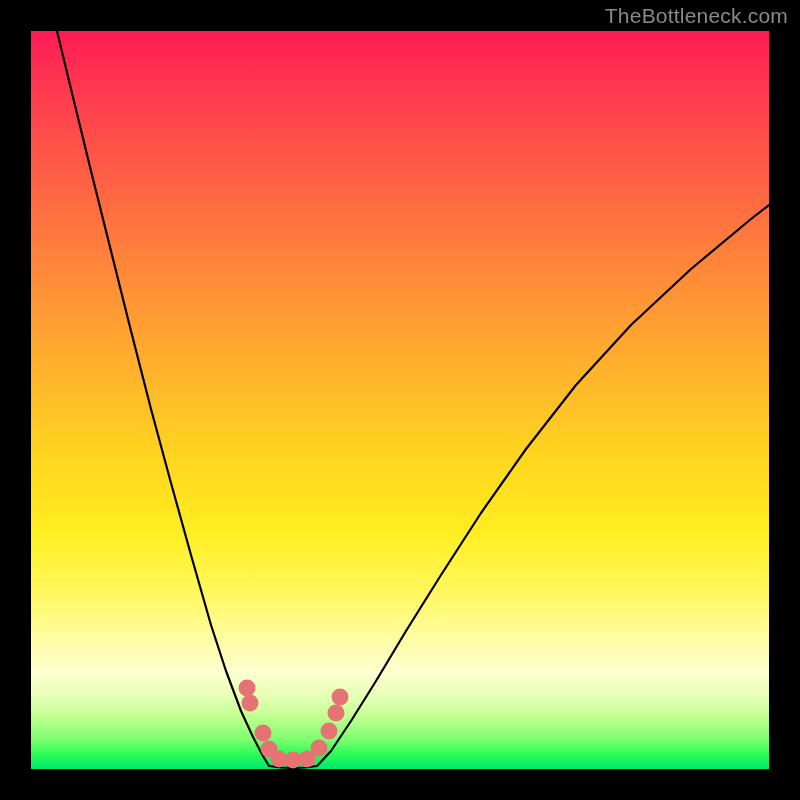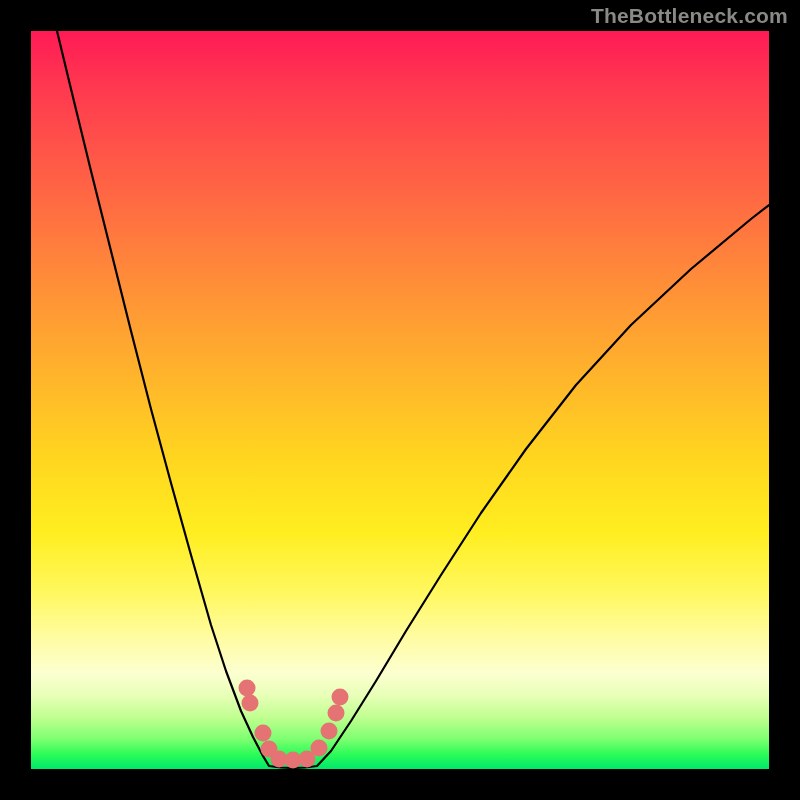--- a/index.html
+++ b/index.html
@@ -56,21 +56,21 @@
     width: 738px;
     height: 738px;
     overflow: visible;
   }
   .watermark {
     position: absolute;
     top: 4px;
     right: 12px;
     color: #8a8986;
     font-size: 21px;
-    font-weight: 700;
+    font-weight: 400;
     letter-spacing: 0.2px;
     user-select: none;
   }
 </style>
 </head>
 <body>
 
 <div class="frame">
   <div class="plot">
     <div class="gradient"></div>

